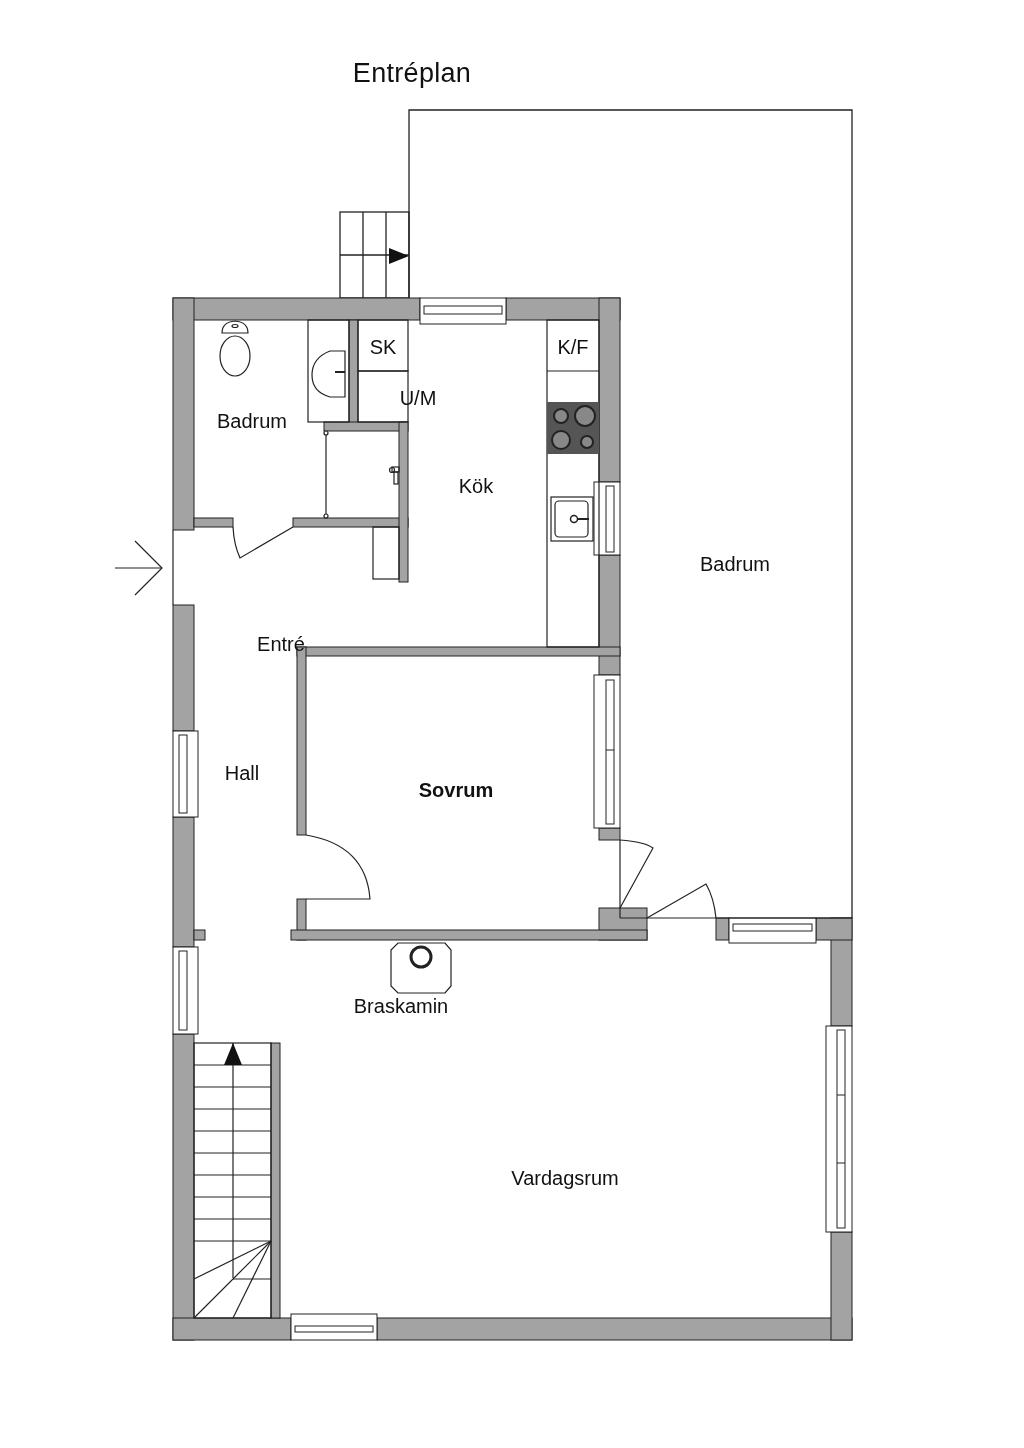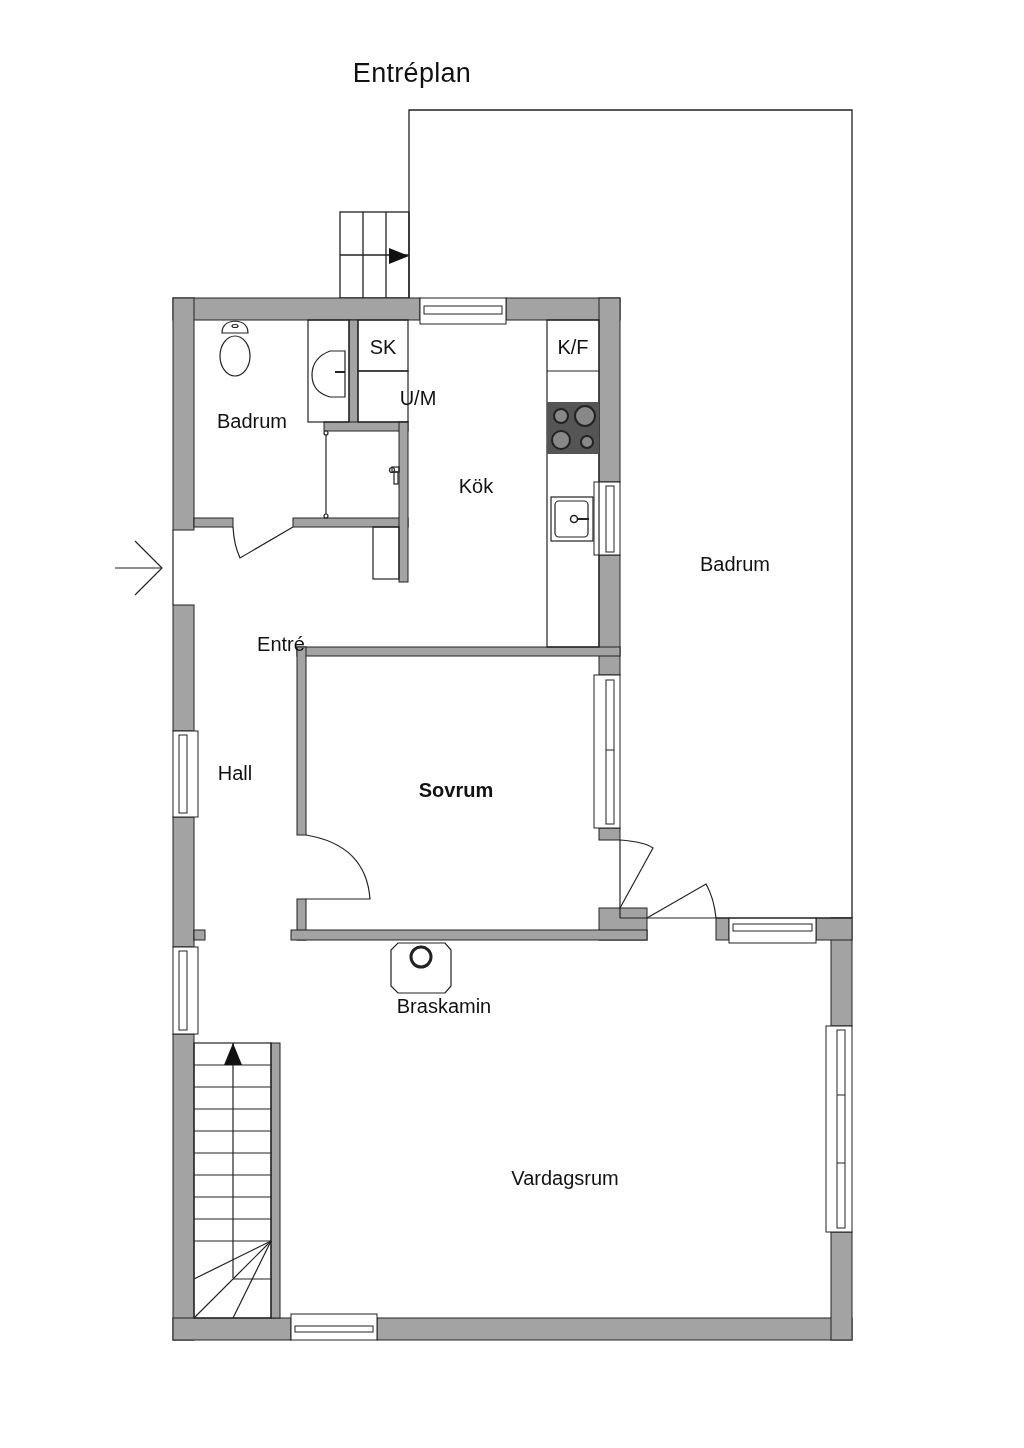--- a/index.html
+++ b/index.html
@@ -189,21 +189,21 @@
     <circle cx="574" cy="519" r="3.5" fill="none" stroke="#222" stroke-width="1.5"></circle>
     <line x1="577" y1="519" x2="589" y2="519" stroke="#222" stroke-width="2"></line>
   </g>
 </svg>
 
 <div class="title">Entréplan</div>
 
 <div class="label" style="left:252px; top:421px;">Badrum</div>
 <div class="label" style="left:476px; top:486px;">Kök</div>
 <div class="label" style="left:281px; top:644px;">Entré</div>
-<div class="label" style="left:235px; top:773px;">Hall</div>
+<div class="label" style="left:242px; top:773px;">Hall</div>
 <div class="label" style="left:456px; top:790px;font-weight:bold;">Sovrum</div>
-<div class="label" style="left:444px; top:1006px;">Braskamin</div>
+<div class="label" style="left:401px; top:1006px;">Braskamin</div>
 <div class="label" style="left:565px; top:1178px;">Vardagsrum</div>
 <div class="label" style="left:735px; top:564px;">Badrum</div>
 
 <div class="label small" style="left:383px; top:347px;">SK</div>
 <div class="label small" style="left:383px; top:398px;margin-left:35px;">U/M</div>
 <div class="label small" style="left:573px; top:347px;">K/F</div>
 
 </body></html>

